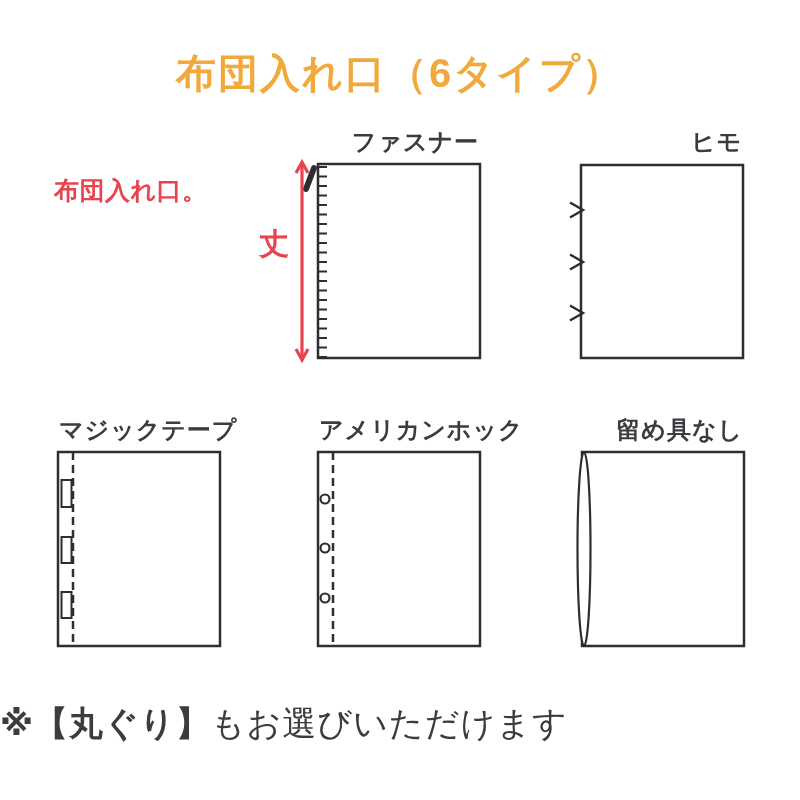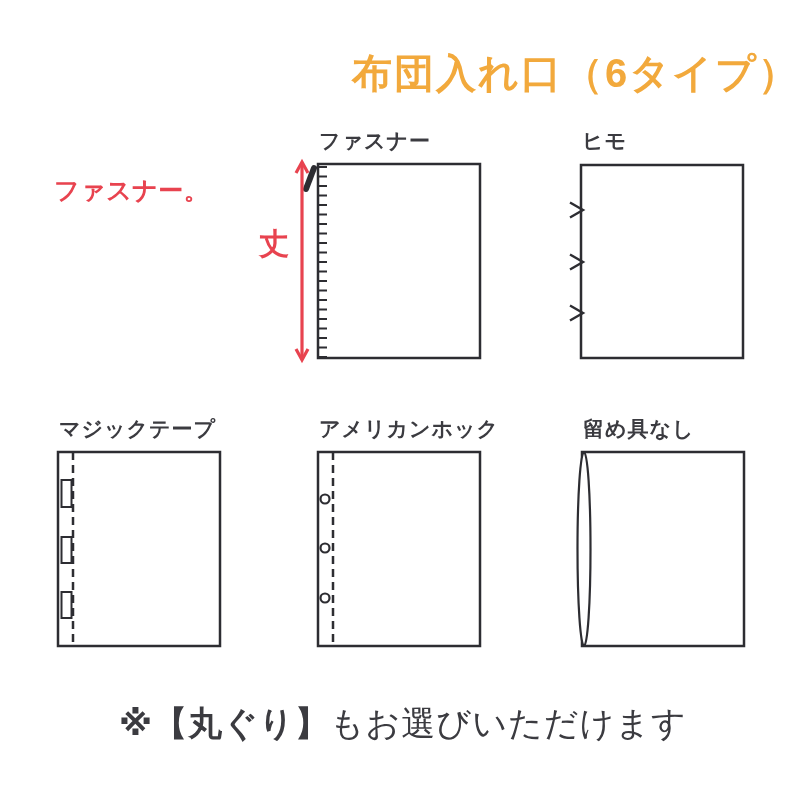--- a/index.html
+++ b/index.html
@@ -7,37 +7,37 @@
     --red:#E8434F;
     --ink:#3B3B40;
     --line:#2D2D32;
   }
   *{margin:0;padding:0;box-sizing:border-box;}
   body{background:#fff;font-family:"Liberation Sans","DejaVu Sans",sans-serif;}
   .canvas{position:relative;width:800px;height:800px;background:#fff;overflow:hidden;}
 
   .page-title{
     position:absolute;left:0;top:46px;width:800px;
-    text-align:right;font-size:40px;font-weight:700;
+    text-align:center;font-size:40px;font-weight:700;
     letter-spacing:2px;color:var(--accent);
   }
   .side-note{
     position:absolute;left:27px;top:171px;
     color:var(--red);font-size:25px;font-weight:700;
     line-height:39px;letter-spacing:0.5px;
   }
   .side-note .l2{margin-left:27px;}
   .length-label{
     position:absolute;left:250px;top:229px;width:48px;
     text-align:center;color:var(--red);
     font-size:30px;font-weight:700;line-height:1;
   }
   .diagram-label{
-    position:absolute;width:160px;text-align:left;
-    color:var(--ink);font-size:21px;font-weight:600;
+    position:absolute;width:160px;text-align:right;
+    color:var(--ink);font-size:24px;font-weight:600;
     letter-spacing:1px;line-height:1;white-space:nowrap;
   }
   .lbl-fastener{left:319px;top:130px;}
   .lbl-himo{left:582px;top:130px;}
   .lbl-magic{left:59px;top:418px;}
   .lbl-hook{left:319px;top:418px;}
   .lbl-nofastener{left:583px;top:418px;}
 
   .panel-svg{position:absolute;display:block;}
   .svg-fastener{left:280px;top:150px;}
@@ -51,35 +51,35 @@
   .teeth{fill:none;stroke:var(--line);stroke-width:2;}
   .pull{stroke:var(--line);stroke-width:6;stroke-linecap:round;}
   .tie{fill:none;stroke:var(--line);stroke-width:2.4;stroke-linejoin:miter;}
   .tab{fill:#fff;stroke:var(--line);stroke-width:2;}
   .snap{fill:#fff;stroke:var(--line);stroke-width:2.2;}
   .openedge{fill:#fff;stroke:var(--line);stroke-width:2.2;}
   .redline{fill:none;stroke:var(--red);stroke-width:3.2;stroke-linecap:butt;}
 
   .bottom-note{
     position:absolute;left:0;top:703px;width:800px;
-    text-align:center;color:var(--ink);font-size:34px;
-    letter-spacing:1px;line-height:1.2;padding-left:6px;
+    color:var(--ink);font-size:34px;
+    letter-spacing:1px;line-height:1.2;
   }
   .bottom-note .b{font-weight:700;}
   .bottom-note .r{font-weight:500;}
 </style>
 </head>
 <body>
 
 <div class="canvas">
 
   <div class="page-title">布団入れ口（6タイプ）</div>
 
   <div class="side-note">
-    <div class="l2">ファスナー。</div>
+    <div class="l2">布団入れ口。</div>
   </div>
 
   <div class="length-label">丈</div>
 
   <div class="diagram-label lbl-fastener">ファスナー</div>
   <div class="diagram-label lbl-himo">ヒモ</div>
   <div class="diagram-label lbl-magic">マジックテープ</div>
   <div class="diagram-label lbl-nofastener">留め具なし</div>
   <div class="diagram-label lbl-hook">アメリカンホック</div>
 

